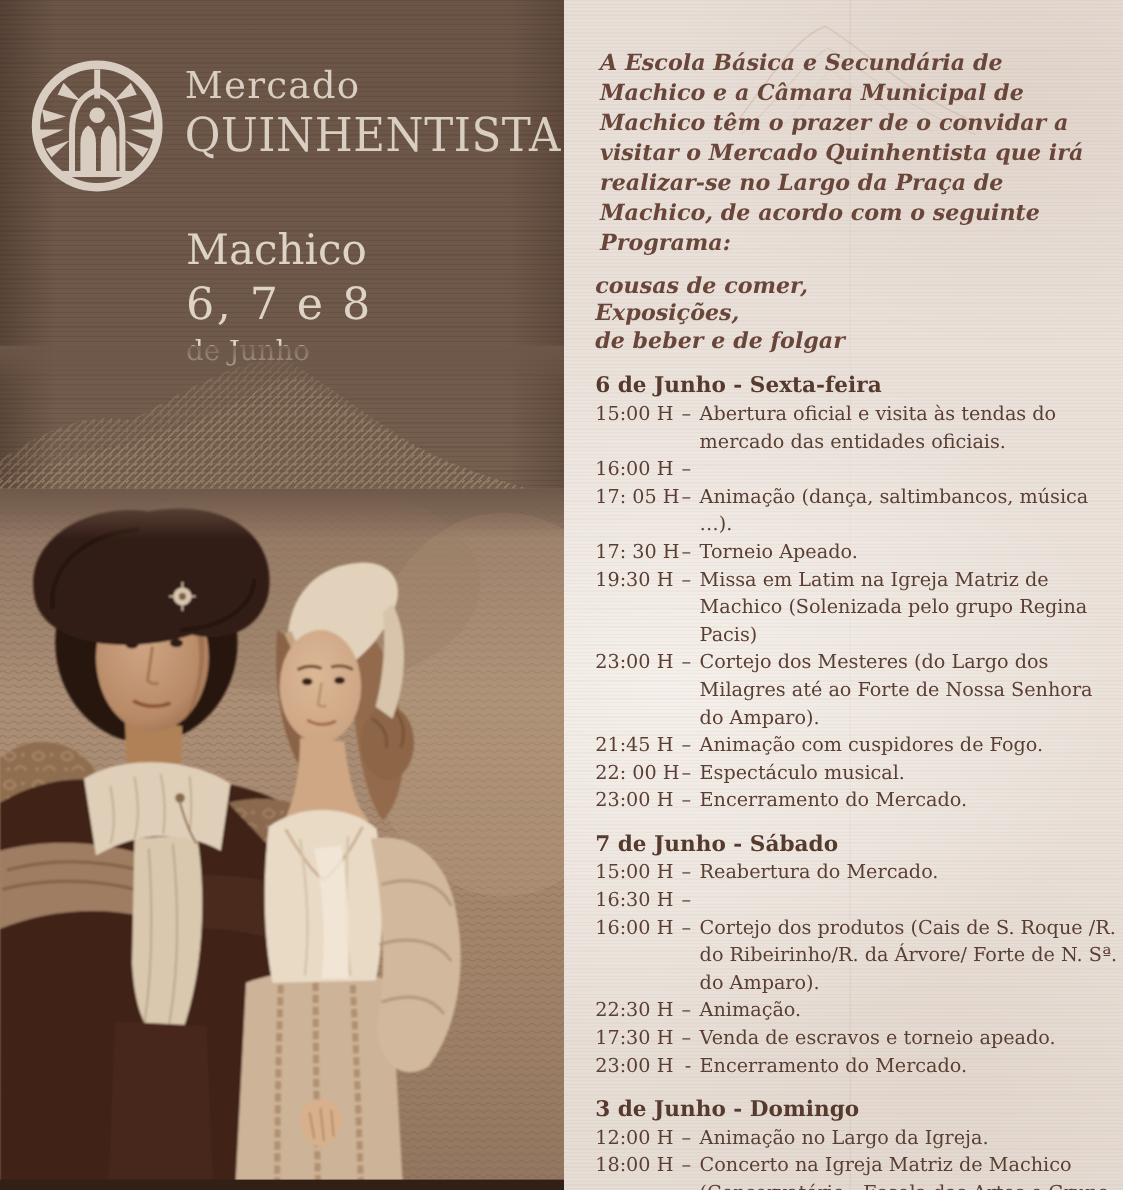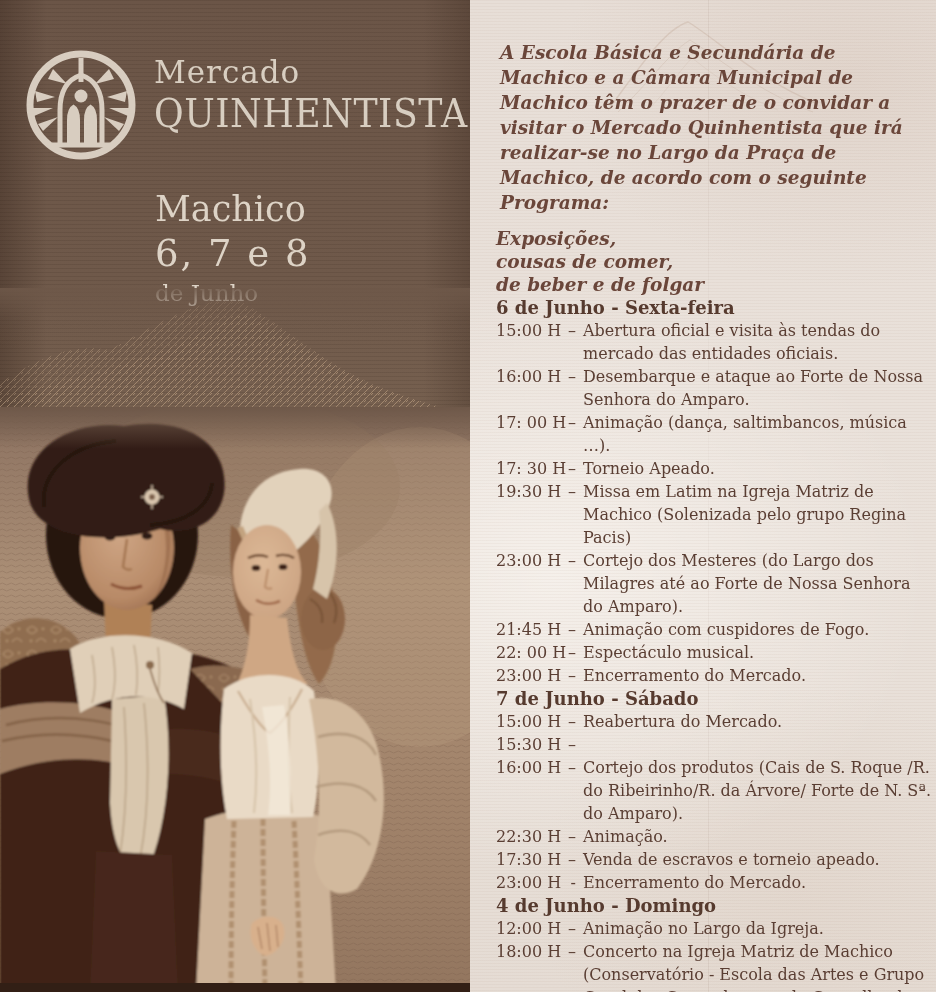--- a/index.html
+++ b/index.html
@@ -54,21 +54,21 @@
     pointer-events:none;
   }
   .faint-engraving{position:absolute;right:118px;top:0;width:210px;height:120px;opacity:.6;}
   .program{position:relative;padding:36px 2px 0 26px;width:436px;}
   .intro{
     margin:4px;max-width:420px;
     font-weight:bold;font-style:italic;
     font-size:18.5px;line-height:25px;color:#6a463a;
   }
   .tagline{margin-top:12px;font-weight:bold;font-style:italic;font-size:18.5px;line-height:23px;color:#6a463a;}
-  .day-section{}
+  .day-section{margin-top:14px;}
   .day-heading{font-weight:bold;font-size:18px;line-height:23px;color:#563a2e;}
   .sched-item{display:flex;align-items:flex-start;font-size:16px;line-height:23px;color:#5a3e33;}
   .sched-prefix{flex:0 0 80px;display:flex;justify-content:space-between;white-space:nowrap;}
   .sched-desc{flex:1;margin-left:7px;}
 </style>
 </head>
 <body>
 
 <div class="poster">
 
@@ -266,46 +266,45 @@
     <svg class="faint-engraving" viewBox="0 0 210 120" aria-hidden="true">
       <path d="M0,110 C30,70 55,30 80,22 C110,40 150,80 210,104" stroke="#a88870" stroke-width="1.4" fill="none" opacity="0.35"></path>
       <path d="M10,112 C40,84 62,52 82,40 C108,56 150,92 205,112" stroke="#a88870" stroke-width="1" fill="none" opacity="0.28"></path>
       <path d="M40,110 C58,92 72,70 84,58 C102,72 130,94 170,110" stroke="#a88870" stroke-width="0.8" fill="none" opacity="0.22"></path>
     </svg>
 
     <div class="program">
       <p class="intro">A Escola Básica e Secundária de Machico e a Câmara Municipal de Machico têm o prazer de o convidar a visitar o Mercado Quinhentista que irá realizar-se no Largo da Praça de Machico, de acordo com o seguinte Programa:</p>
 
       <div class="tagline">
+          <div class="tagline-line">cousas de comer,</div>
           <div class="tagline-line">Exposições,</div>
-          <div class="tagline-line">cousas de comer,</div>
           <div class="tagline-line">de beber e de folgar</div>
         </div>
 
       <div>
           <section class="day-section">
     <div class="day-heading">6 de Junho - Sexta-feira</div>
     <div class="sched-list">
               <div class="sched-item">
     <span class="sched-prefix">
                   <span>15:00 H</span>
                   <span>–</span>
                 </span>
     <span class="sched-desc">Abertura oficial e visita às tendas do mercado das entidades oficiais.</span>
   </div>
               <div class="sched-item">
     <span class="sched-prefix">
                   <span>16:00 H</span>
                   <span>–</span>
                 </span>
-    <span class="sched-desc">Desembarque e ataque ao Forte de Nossa Senhora do Amparo.</span>
-  </div>
-              <div class="sched-item">
-    <span class="sched-prefix">
-                  <span>17: 00 H</span>
+  </div>
+              <div class="sched-item">
+    <span class="sched-prefix">
+                  <span>17: 05 H</span>
                   <span>–</span>
                 </span>
     <span class="sched-desc">Animação (dança, saltimbancos, música …).</span>
   </div>
               <div class="sched-item">
     <span class="sched-prefix">
                   <span>17: 30 H</span>
                   <span>–</span>
                 </span>
     <span class="sched-desc">Torneio Apeado.</span>
@@ -352,21 +351,21 @@
     <div class="sched-list">
               <div class="sched-item">
     <span class="sched-prefix">
                   <span>15:00 H</span>
                   <span>–</span>
                 </span>
     <span class="sched-desc">Reabertura do Mercado.</span>
   </div>
               <div class="sched-item">
     <span class="sched-prefix">
-                  <span>15:30 H</span>
+                  <span>16:30 H</span>
                   <span>–</span>
                 </span>
   </div>
               <div class="sched-item">
     <span class="sched-prefix">
                   <span>16:00 H</span>
                   <span>–</span>
                 </span>
     <span class="sched-desc">Cortejo dos produtos (Cais de S. Roque /R. do Ribeirinho/R. da Árvore/ Forte de N. Sª. do Amparo).</span>
   </div>
@@ -387,21 +386,21 @@
               <div class="sched-item">
     <span class="sched-prefix">
                   <span>23:00 H</span>
                   <span>-</span>
                 </span>
     <span class="sched-desc">Encerramento do Mercado.</span>
   </div>
             </div>
   </section>
           <section class="day-section">
-    <div class="day-heading">4 de Junho - Domingo</div>
+    <div class="day-heading">3 de Junho - Domingo</div>
     <div class="sched-list">
               <div class="sched-item">
     <span class="sched-prefix">
                   <span>12:00 H</span>
                   <span>–</span>
                 </span>
     <span class="sched-desc">Animação no Largo da Igreja.</span>
   </div>
               <div class="sched-item">
     <span class="sched-prefix">

